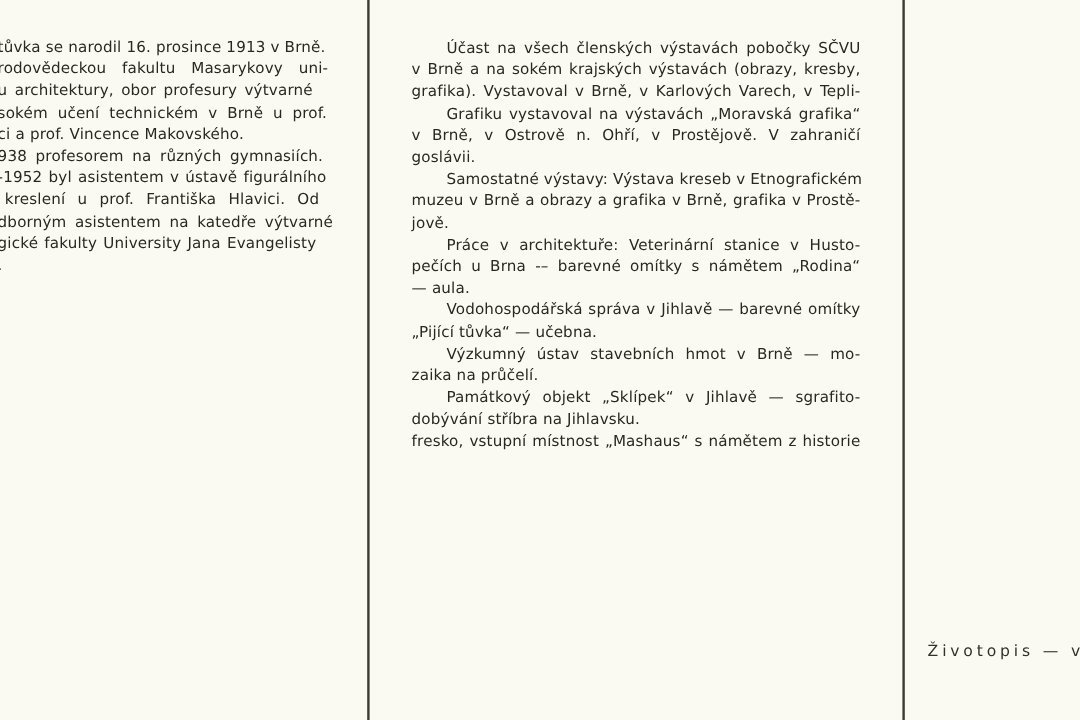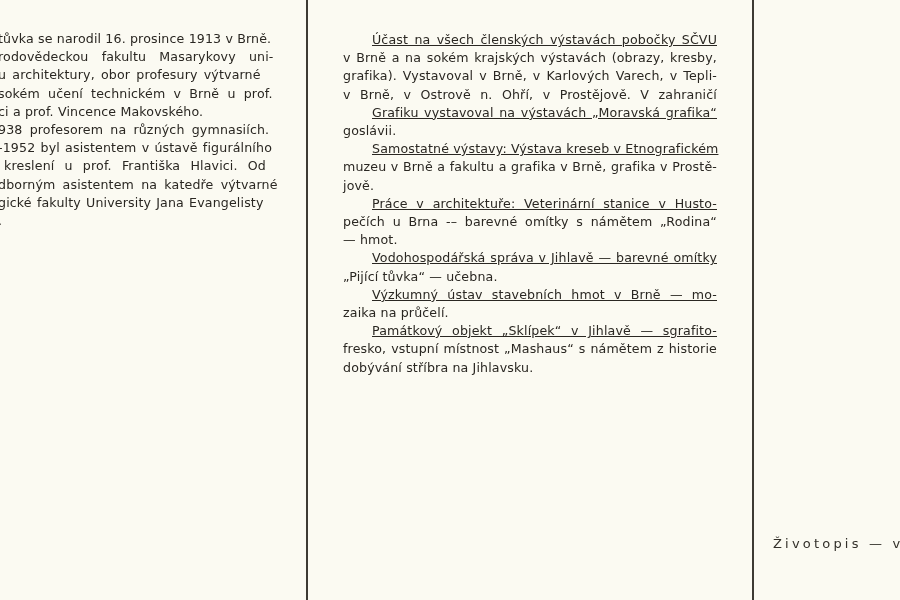--- a/index.html
+++ b/index.html
@@ -15,21 +15,21 @@
     }
     .col {
       position: absolute; font-size: 12.6px; line-height: 18.2px;
       letter-spacing: 0.15px;
     }
     .col-left { left: -2px; top: 30px; width: 276px; }
     .col-left .ln { display: block; white-space: nowrap; }
     .col-mid { left: 343px; top: 31px; width: 374px; }
     .col-mid .ln { display: block; white-space: nowrap; text-align: justify; text-align-last: justify; }
     .col-mid .ln.last { text-align-last: left; }
-    .col-mid .ln.first { padding-left: 29px; text-decoration: underline; }
+    .col-mid .ln.first { padding-left: 29px; }
     .caption {
       position: absolute; left: 773px; top: 536px; font-size: 13px;
       letter-spacing: 3.2px; white-space: nowrap; color: #33302a;
     }
   </style>
 </head>
 <body>
 
 <div class="divider" style="left:306px;"></div>
 <div class="divider" style="left:752px;"></div>
@@ -48,42 +48,42 @@
   <span class="ln">.</span>
 </div>
 
 <div class="col col-mid">
   <div>
     <span class="ln first">Účast na všech členských výstavách pobočky SČVU</span>
     <span class="ln">v Brně a na sokém krajských výstavách (obrazy, kresby,</span>
     <span class="ln">grafika). Vystavoval v Brně, v Karlových Varech, v Tepli-</span>
   </div>
   <div>
+    <span class="ln first">Grafiku vystavoval na výstavách „Moravská grafika“</span>
     <span class="ln">v Brně, v Ostrově n. Ohří, v Prostějově. V zahraničí</span>
-    <span class="ln first">Grafiku vystavoval na výstavách „Moravská grafika“</span>
     <span class="ln last">goslávii.</span>
   </div>
   <div>
     <span class="ln first">Samostatné výstavy: Výstava kreseb v Etnografickém</span>
-    <span class="ln">muzeu v Brně a fakultu a grafika v Brně, grafika v Prostě-</span>
+    <span class="ln">muzeu v Brně a obrazy a grafika v Brně, grafika v Prostě-</span>
     <span class="ln last">jově.</span>
   </div>
   <div>
     <span class="ln first">Práce v architektuře: Veterinární stanice v Husto-</span>
     <span class="ln">pečích u Brna -– barevné omítky s námětem „Rodina“</span>
-    <span class="ln last">— hmot.</span>
+    <span class="ln last">— aula.</span>
   </div>
   <div>
     <span class="ln first">Vodohospodářská správa v Jihlavě — barevné omítky</span>
     <span class="ln last">„Pijící tůvka“ — učebna.</span>
   </div>
   <div>
     <span class="ln first">Výzkumný ústav stavebních hmot v Brně — mo-</span>
     <span class="ln last">zaika na průčelí.</span>
   </div>
   <div>
     <span class="ln first">Památkový objekt „Sklípek“ v Jihlavě — sgrafito-</span>
+    <span class="ln last">dobývání stříbra na Jihlavsku.</span>
     <span class="ln">fresko, vstupní místnost „Mashaus“ s námětem z historie</span>
-    <span class="ln last">dobývání stříbra na Jihlavsku.</span>
   </div>
 </div>
 
 <div class="caption">Životopis — výs</div>
 
 </body></html>

